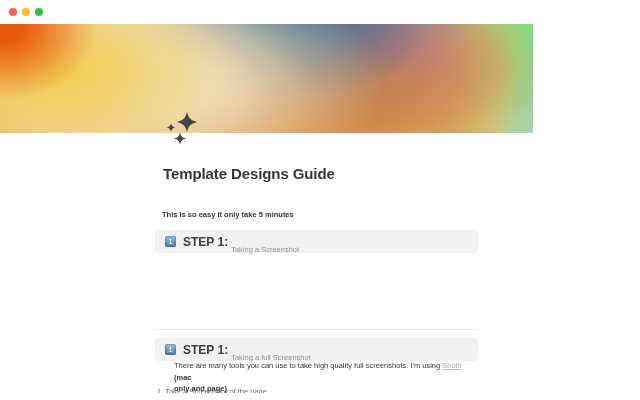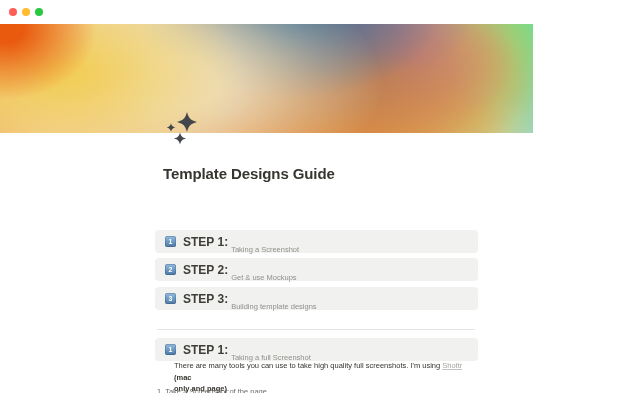--- a/index.html
+++ b/index.html
@@ -73,38 +73,29 @@
   <div class="cover"></div>
 
   <svg class="page-icon" viewBox="0 0 40 40">
     <path fill="#43464a" d="M24 4 C25.8 10.5 27.5 12.2 34 14 C27.5 15.8 25.8 17.5 24 24 C22.2 17.5 20.5 15.8 14 14 C20.5 12.2 22.2 10.5 24 4 Z"></path>
     <path fill="#43464a" d="M8 15.3 C8.8 18 9.5 18.7 12.2 19.5 C9.5 20.3 8.8 21 8 23.7 C7.2 21 6.5 20.3 3.8 19.5 C6.5 18.7 7.2 18 8 15.3 Z"></path>
     <path fill="#43464a" d="M17 24.5 C18.1 28.4 19.1 29.4 23 30.5 C19.1 31.6 18.1 32.6 17 36.5 C15.9 32.6 14.9 31.6 11 30.5 C14.9 29.4 15.9 28.4 17 24.5 Z"></path>
   </svg>
 
   <h1 class="title">Template Designs Guide</h1>
 
+  <p class="subtitle">This is so easy it only take 5 minutes</p>
 
   <div class="step-row" style="top:230px">
     <span class="keycap">1</span>
     <span class="step-label">STEP 1:</span>
     <span class="step-text">Taking a Screenshot</span>
   </div>
 
-  <div class="step-row" style="top:258px">
-    <span class="keycap">2</span>
-    <span class="step-label">STEP 2:</span>
-    <span class="step-text">Get &amp; use Mockups</span>
-  </div>
 
-  <div class="step-row" style="top:287px">
-    <span class="keycap">3</span>
-    <span class="step-label">STEP 3:</span>
-    <span class="step-text">Building template designs</span>
-  </div>
 
   <div class="divider"></div>
 
   <div class="step-row" style="top:338px">
     <span class="keycap">1</span>
     <span class="step-label">STEP 1:</span>
     <span class="step-text">Taking a full Screenshot</span>
   </div>
 
   <p class="paragraph"><span>There are many tools you can use to take high quality full screenshots. I'm using </span><a class="link">Shottr</a><b> (mac</b><br><b>only and page)</b><span>.</span></p>

